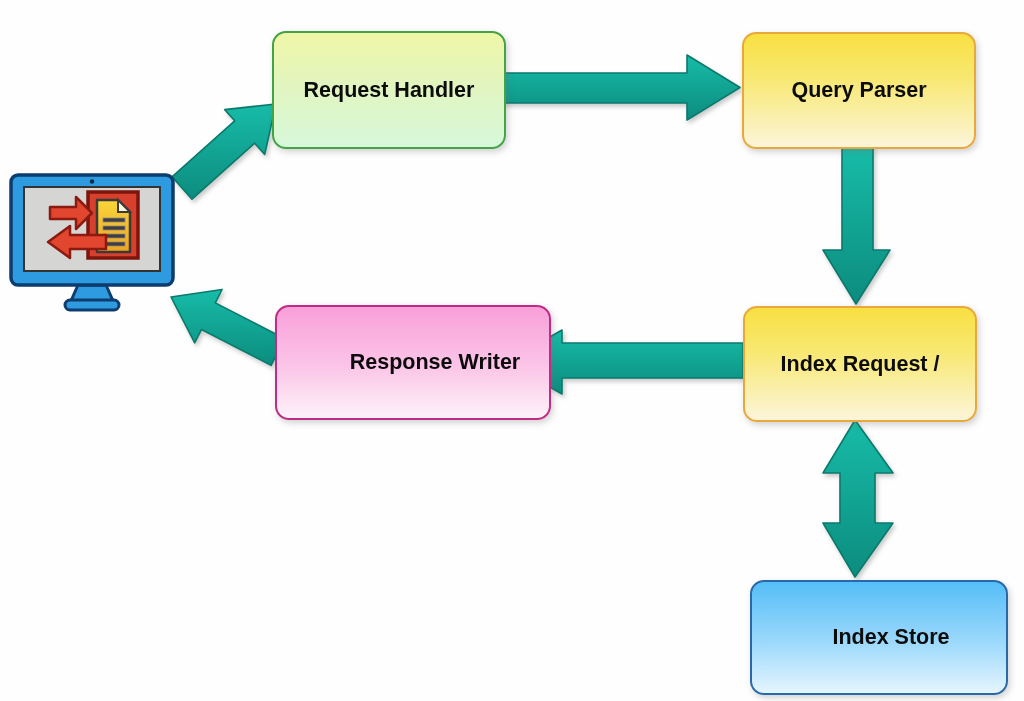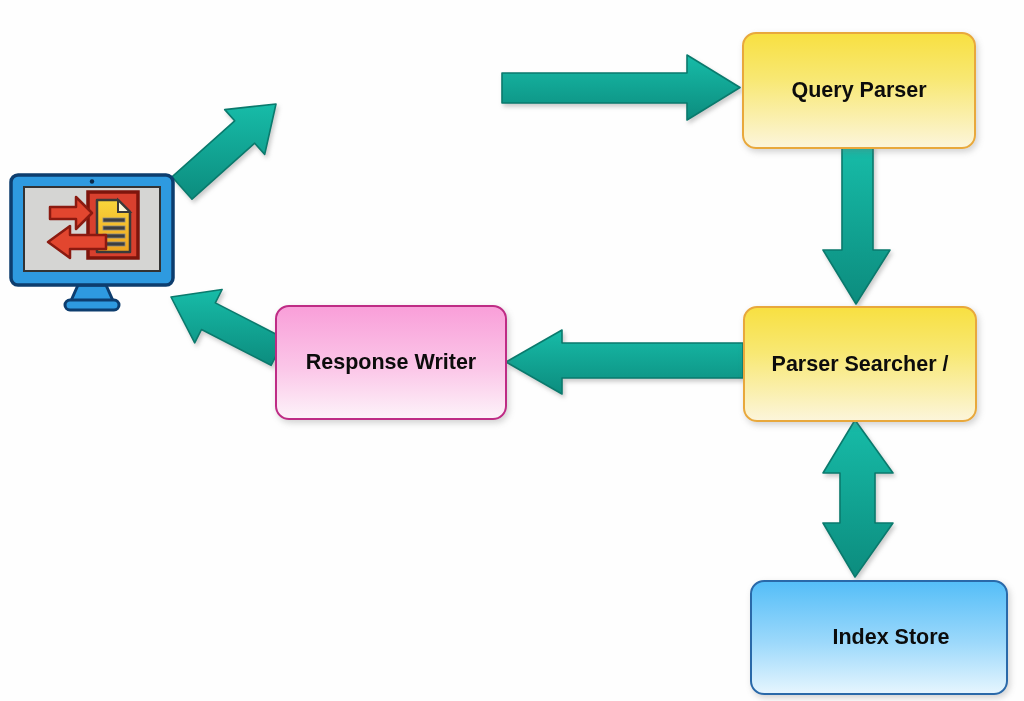--- a/index.html
+++ b/index.html
@@ -18,20 +18,21 @@
     background:linear-gradient(180deg,#eff6a7 0%,#e2f5bf 45%,#d6f8da 100%);
     border:2px solid #44a344;
   }
   .node-yellow{
     background:linear-gradient(180deg,#f8e042 0%,#f8e873 40%,#fcf5da 100%);
     border:2px solid #e8a83c;
   }
   .node-pink{
     background:linear-gradient(180deg,#f99fd9 0%,#fbc6e8 55%,#fdf2f9 100%);
     border:2px solid #be2c85;
+    padding-left:44px;
   }
   .node-blue{
     background:linear-gradient(180deg,#55bef8 0%,#9dd9fb 55%,#e5f5fe 100%);
     border:2px solid #2a69a9;
     padding-left:24px;
   }
   .overlay{position:absolute;left:0;top:0;}
   .flow-arrow{
     stroke:#0a7a6d;stroke-width:1.6;stroke-linejoin:round;
     filter:drop-shadow(2px 3px 2px rgba(70,70,70,.28));
@@ -80,28 +81,31 @@
         <rect x="95" y="46" width="22" height="4" fill="#3e3e3e" stroke="#888888" stroke-width="0.8"></rect>
         <rect x="95" y="54" width="22" height="4" fill="#3e3e3e" stroke="#888888" stroke-width="0.8"></rect>
         <rect x="95" y="62" width="22" height="4" fill="#3e3e3e" stroke="#888888" stroke-width="0.8"></rect>
         <rect x="95" y="70" width="22" height="4" fill="#3e3e3e" stroke="#888888" stroke-width="0.8"></rect>
       </g>
       <polygon points="42,35 68,35 68,25 84,41 68,57 68,47 42,47" fill="#e2462f" stroke="#8b1a10" stroke-width="2.5" stroke-linejoin="round"></polygon>
       <polygon points="40,70 62,54 62,63 98,63 98,77 62,77 62,86" fill="#e2462f" stroke="#8b1a10" stroke-width="2.5" stroke-linejoin="round"></polygon>
     </g>
   </svg>
 
+  <div class="node node-green" style="left:272px;top:31px;width:230px;height:114px;">
+    <span>Request Handler</span>
+  </div>
 
   <div class="node node-yellow" style="left:742px;top:32px;width:230px;height:113px;border-radius:14px;">
     <span>Query Parser</span>
   </div>
 
   <div class="node node-yellow" style="left:743px;top:306px;width:230px;height:112px;">
     <span>
-      <span style="display:block;">Parser Searcher /</span>
+      <span style="display:block;">Index Request /</span>
     </span>
   </div>
 
   <div class="node node-pink" style="left:275px;top:305px;width:228px;height:111px;">
     <span>Response Writer</span>
   </div>
 
   <div class="node node-blue" style="left:750px;top:580px;width:230px;height:111px;">
     <span>Index Store</span>
   </div>

